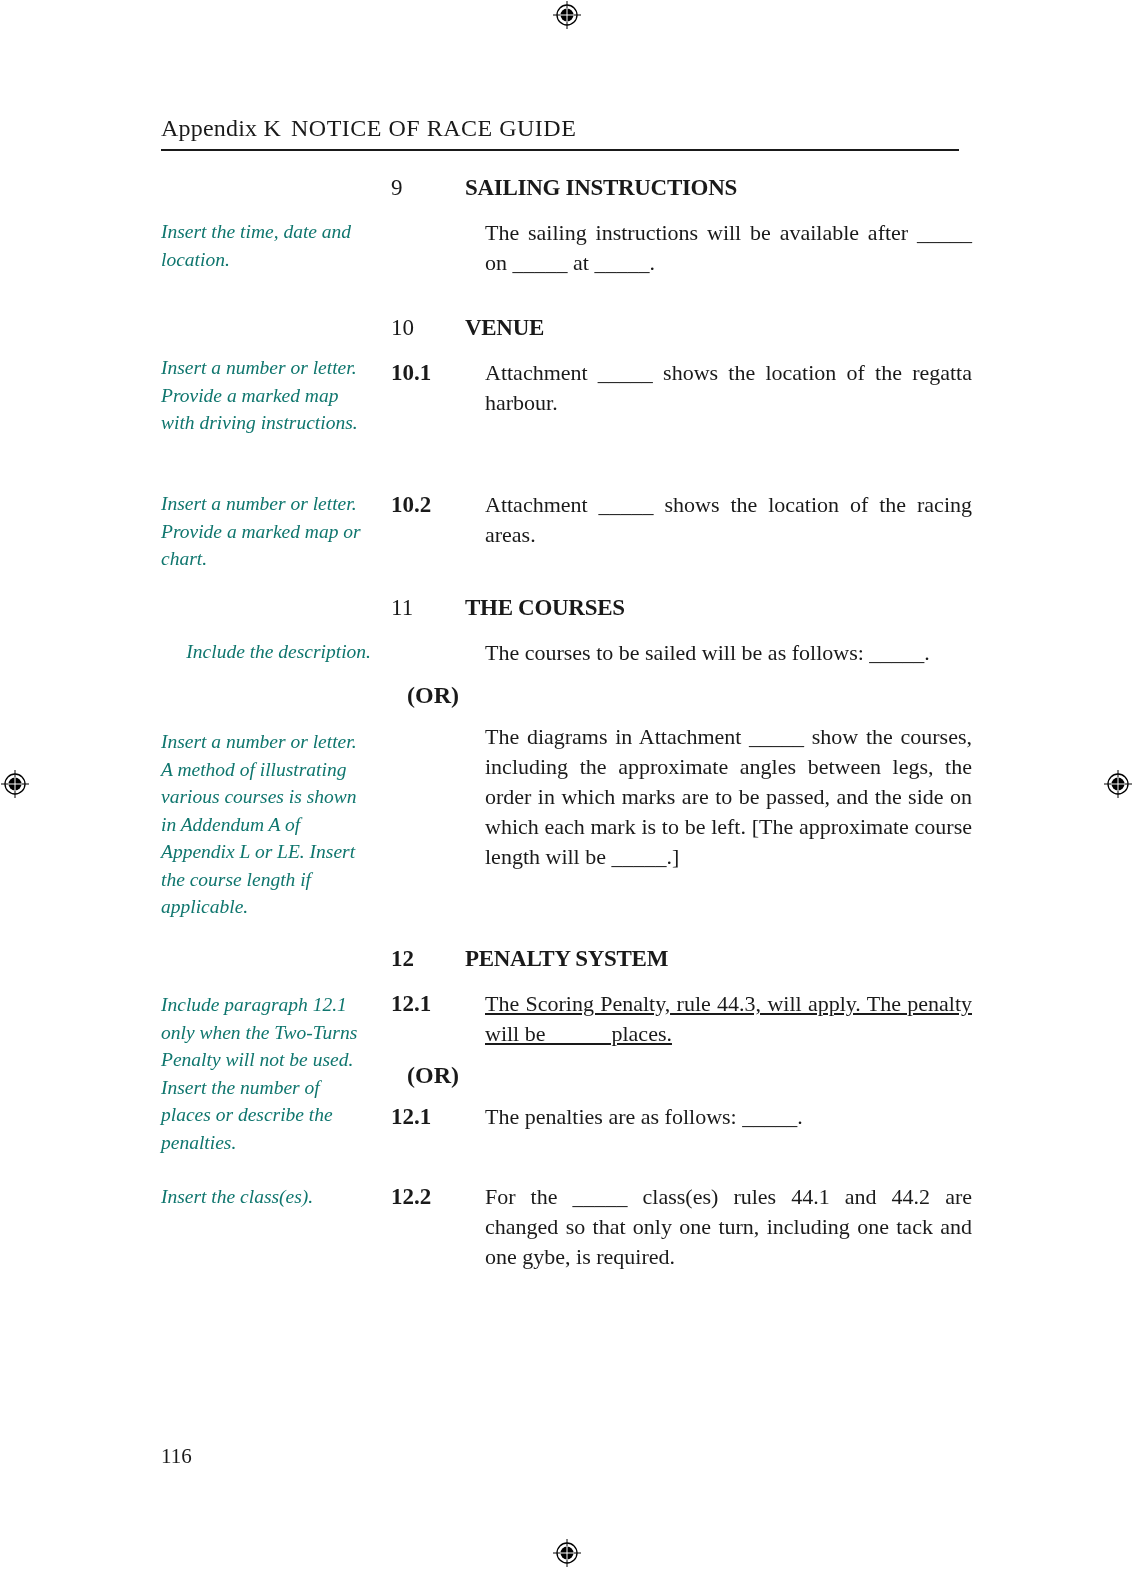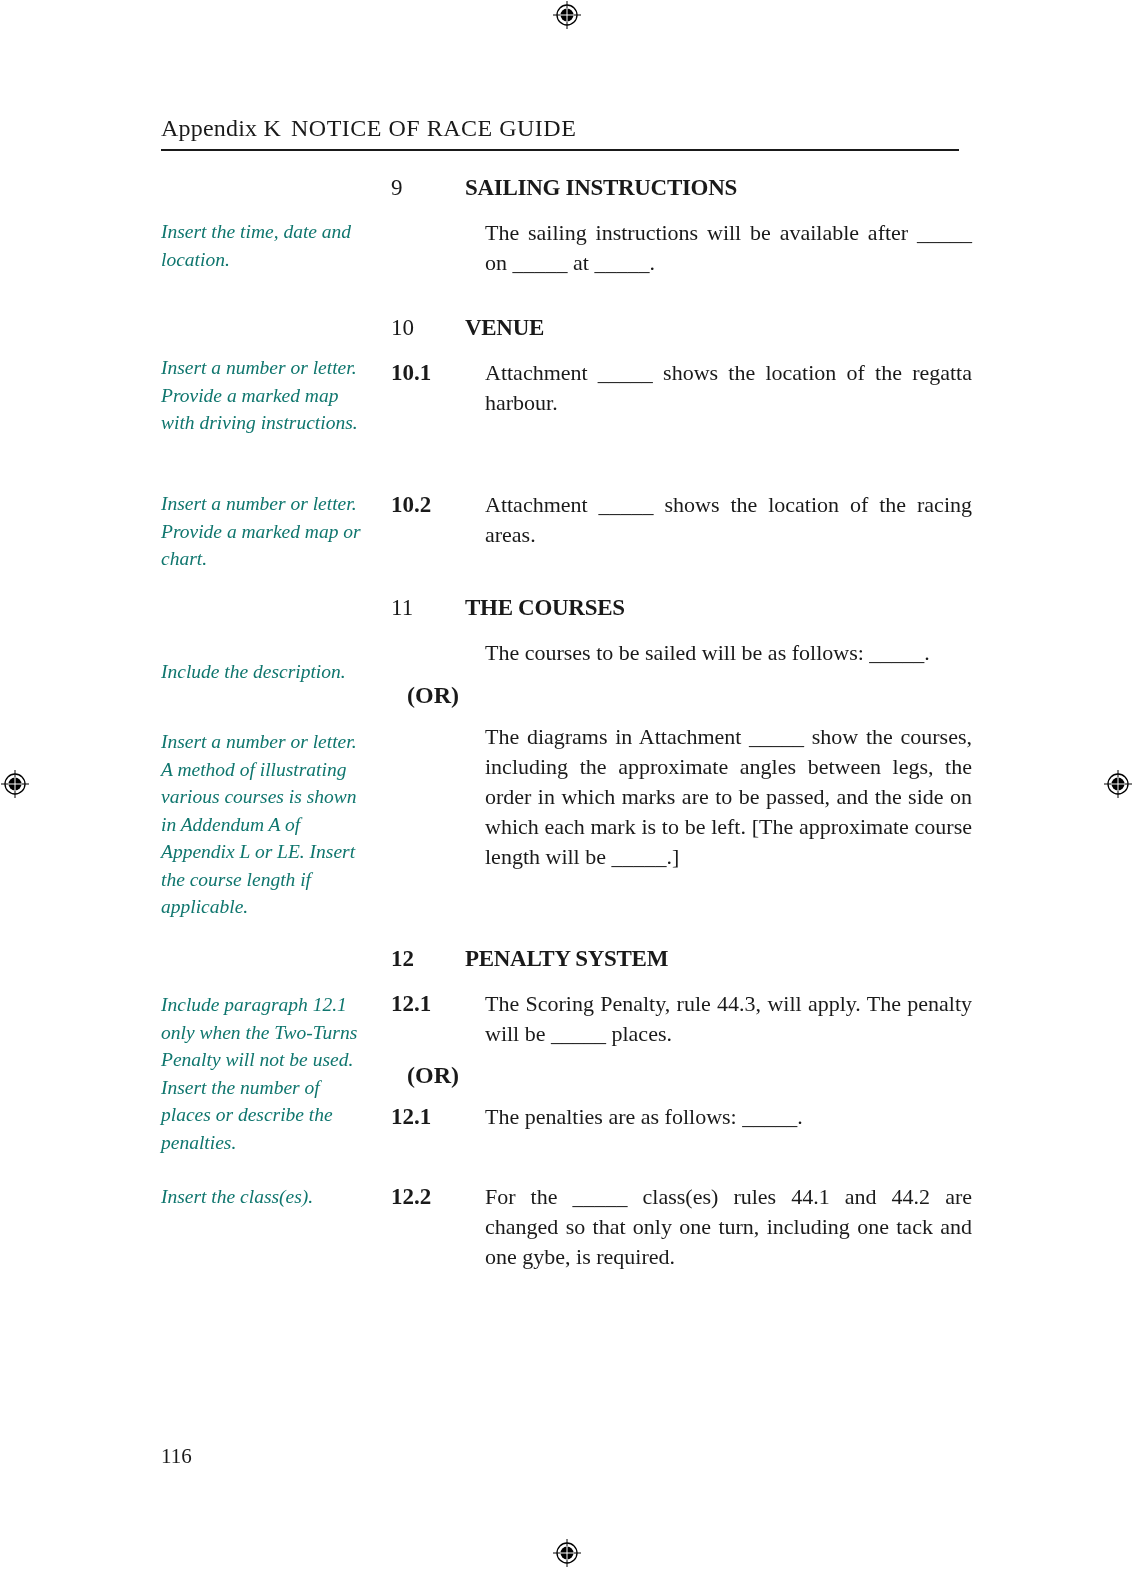--- a/index.html
+++ b/index.html
@@ -100,34 +100,34 @@
 <div class="num bold" style="top:358px;">10.1</div>
 <div class="body" style="top:358px;">Attachment _____ shows the location of the regatta harbour.</div>
 
 <div class="note" style="top:490px;">Insert a number or letter. Provide a marked map or chart.</div>
 <div class="num bold" style="top:490px;">10.2</div>
 <div class="body" style="top:490px;">Attachment _____ shows the location of the racing areas.</div>
 
 <div class="num" style="top:593px;">11</div>
 <div class="heading" style="top:593px;">THE COURSES</div>
 
-<div class="note" style="top:658px;">Include the description.</div>
+<div class="note" style="top:638px;text-align:right;">Include the description.</div>
 <div class="body" style="top:638px;">The courses to be sailed will be as follows: _____.</div>
 
 <div class="or-label" style="top:680px;">(OR)</div>
 
 <div class="note" style="top:728px;">Insert a number or letter. A method of illustrating various courses is shown in Addendum A of Appendix L or LE. Insert the course length if applicable.</div>
 <div class="body" style="top:722px;">The diagrams in Attachment _____ show the courses, including the approximate angles between legs, the order in which marks are to be passed, and the side on which each mark is to be left. [The approximate course length will be _____.]</div>
 
 <div class="num" style="top:944px;font-weight:bold;">12</div>
 <div class="heading" style="top:944px;">PENALTY SYSTEM</div>
 
 <div class="note" style="top:991px;">Include paragraph 12.1 only when the Two-Turns Penalty will not be used. Insert the number of places or describe the penalties.</div>
 <div class="num bold" style="top:989px;">12.1</div>
-<div class="body" style="top:989px;">The Scoring Penalty, rule 44.3, will apply. The penalty will be _____ places.</div>
+<div class="body" style="top:989px;text-decoration:underline;">The Scoring Penalty, rule 44.3, will apply. The penalty will be _____ places.</div>
 
 <div class="or-label" style="top:1060px;">(OR)</div>
 
 <div class="num bold" style="top:1102px;">12.1</div>
 <div class="body" style="top:1102px;">The penalties are as follows: _____.</div>
 
 <div class="note" style="top:1183px;">Insert the class(es).</div>
 <div class="num bold" style="top:1182px;">12.2</div>
 <div class="body" style="top:1182px;">For the _____ class(es) rules 44.1 and 44.2 are changed so that only one turn, including one tack and one gybe, is required.</div>
 

